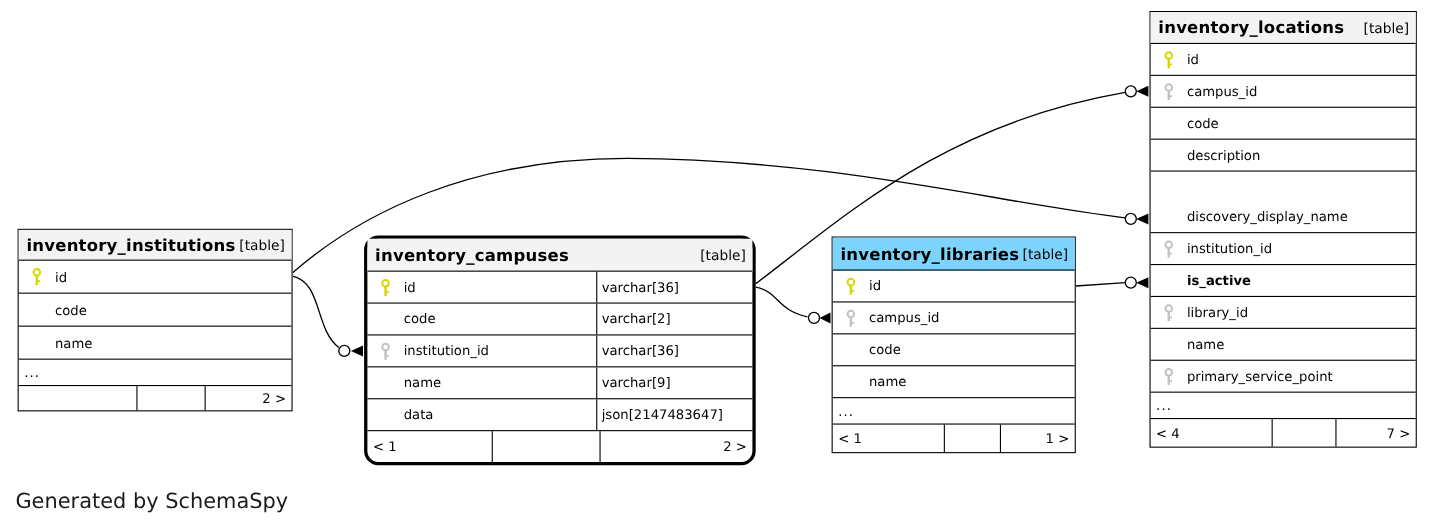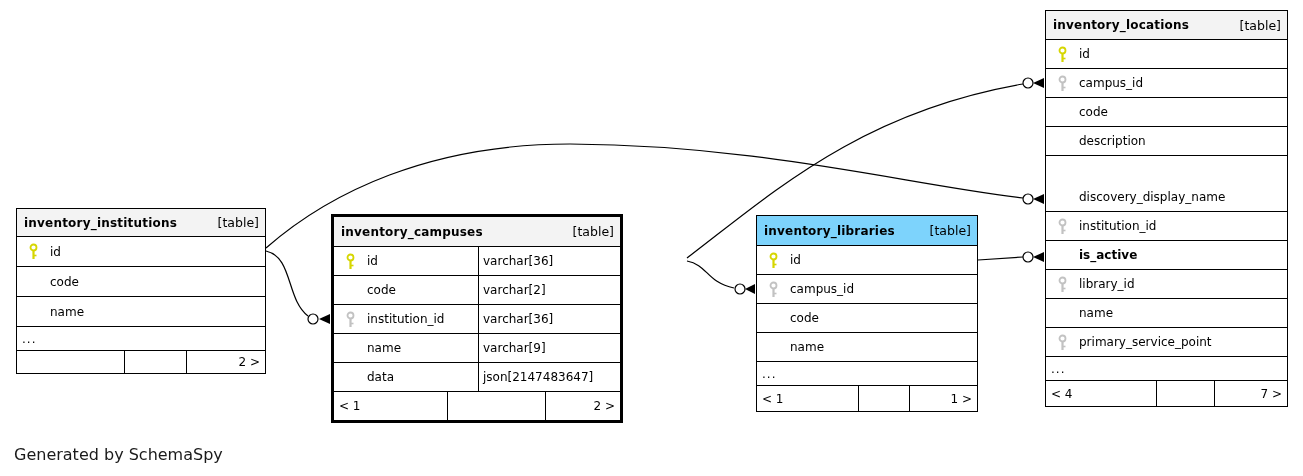--- a/index.html
+++ b/index.html
@@ -3,35 +3,35 @@
 <meta charset="utf-8">
 <style>
   html,body{margin:0;padding:0;background:#ffffff;}
   body{font-family:"DejaVu Sans","Liberation Sans",sans-serif;}
   .canvas{position:relative;width:1303px;height:476px;background:#ffffff;overflow:hidden;}
   svg.edges{position:absolute;left:0;top:0;width:1303px;height:476px;}
   .tbl{position:absolute;box-sizing:border-box;border:1px solid #000;background:#fff;font-size:12px;color:#000;}
   .tbl.emph{border-width:3px;}
   .thead{box-sizing:border-box;display:flex;justify-content:space-between;align-items:center;
          background:#f3f3f3;padding:0 6px 0 7px;border-bottom:1px solid #000;}
-  .tname{font-weight:bold;font-size:12px;letter-spacing:0.2px;}
+  .tname{font-weight:bold;font-size:15px;letter-spacing:0.2px;}
   .ttag{font-size:12.5px;font-weight:normal;}
   .trow{box-sizing:border-box;display:flex;align-items:center;border-bottom:1px solid #000;}
   .trow:last-of-type{border-bottom:none;}
   .keycell{flex:0 0 20px;display:flex;justify-content:center;align-items:center;padding-left:6px;}
   .colname{margin-left:7px;white-space:nowrap;}
   .namepart{display:flex;align-items:center;flex:1 1 auto;height:100%;}
   .typecell{box-sizing:border-box;flex:0 0 auto;height:100%;display:flex;align-items:center;
             border-left:1px solid #000;padding-left:4px;white-space:nowrap;}
   .dots{box-sizing:border-box;display:flex;align-items:center;border-bottom:1px solid #000;padding-left:5px;letter-spacing:1px;}
   .tfoot{box-sizing:border-box;display:flex;align-items:stretch;}
   .fcell{box-sizing:border-box;display:flex;align-items:center;padding:0 5px;}
   .fcell.mid,.fcell.right{border-left:1px solid #000;}
   .fcell.right{justify-content:flex-end;}
-  .caption{position:absolute;left:14px;top:445px;font-size:16px;color:#1a1a1a;}
+  .caption{position:absolute;left:14px;top:445px;font-size:19px;color:#1a1a1a;}
   .keyicon{display:block;}
 </style>
 </head>
 <body>
 
 <div class="canvas">
 
   <svg class="edges" viewBox="0 0 1303 476" fill="none" stroke="#000" stroke-width="1.2">
 
     <g>
@@ -95,21 +95,21 @@
             <span class="colname">name</span>
           </span>
         </div>
         <div class="dots" style="height: 24px;">...</div>
         <div class="tfoot" style="height: 22px;">
           <span class="fcell left" style="width: 107px;"></span>
           <span class="fcell mid" style="width: 62px;"></span>
           <span class="fcell right" style="flex: 1 1 auto;">2 &gt;</span>
         </div>
       </div>
-      <div class="tbl emph" style="left: 331px; top: 214px; width: 292px;">
+      <div class="tbl emph" style="left: 331px; top: 214px; width: 356px; border-radius: 13px;">
         <div class="thead" style="height: 30px; background: rgb(243, 243, 243);">
           <span class="tname">inventory_campuses</span>
           <span class="ttag">[table]</span>
         </div>
         <div class="trow" style="height: 29px;">
           <span class="namepart">
             <span class="keycell">
               <svg width="11" height="17" viewBox="0 0 11 17" class="keyicon">
                 <circle cx="5.5" cy="4.5" r="3" fill="#fff" stroke="#d6d600" stroke-width="1.8"></circle>
                 <line x1="5.5" y1="7.5" x2="5.5" y2="16" stroke="#d6d600" stroke-width="2.2"></line>

